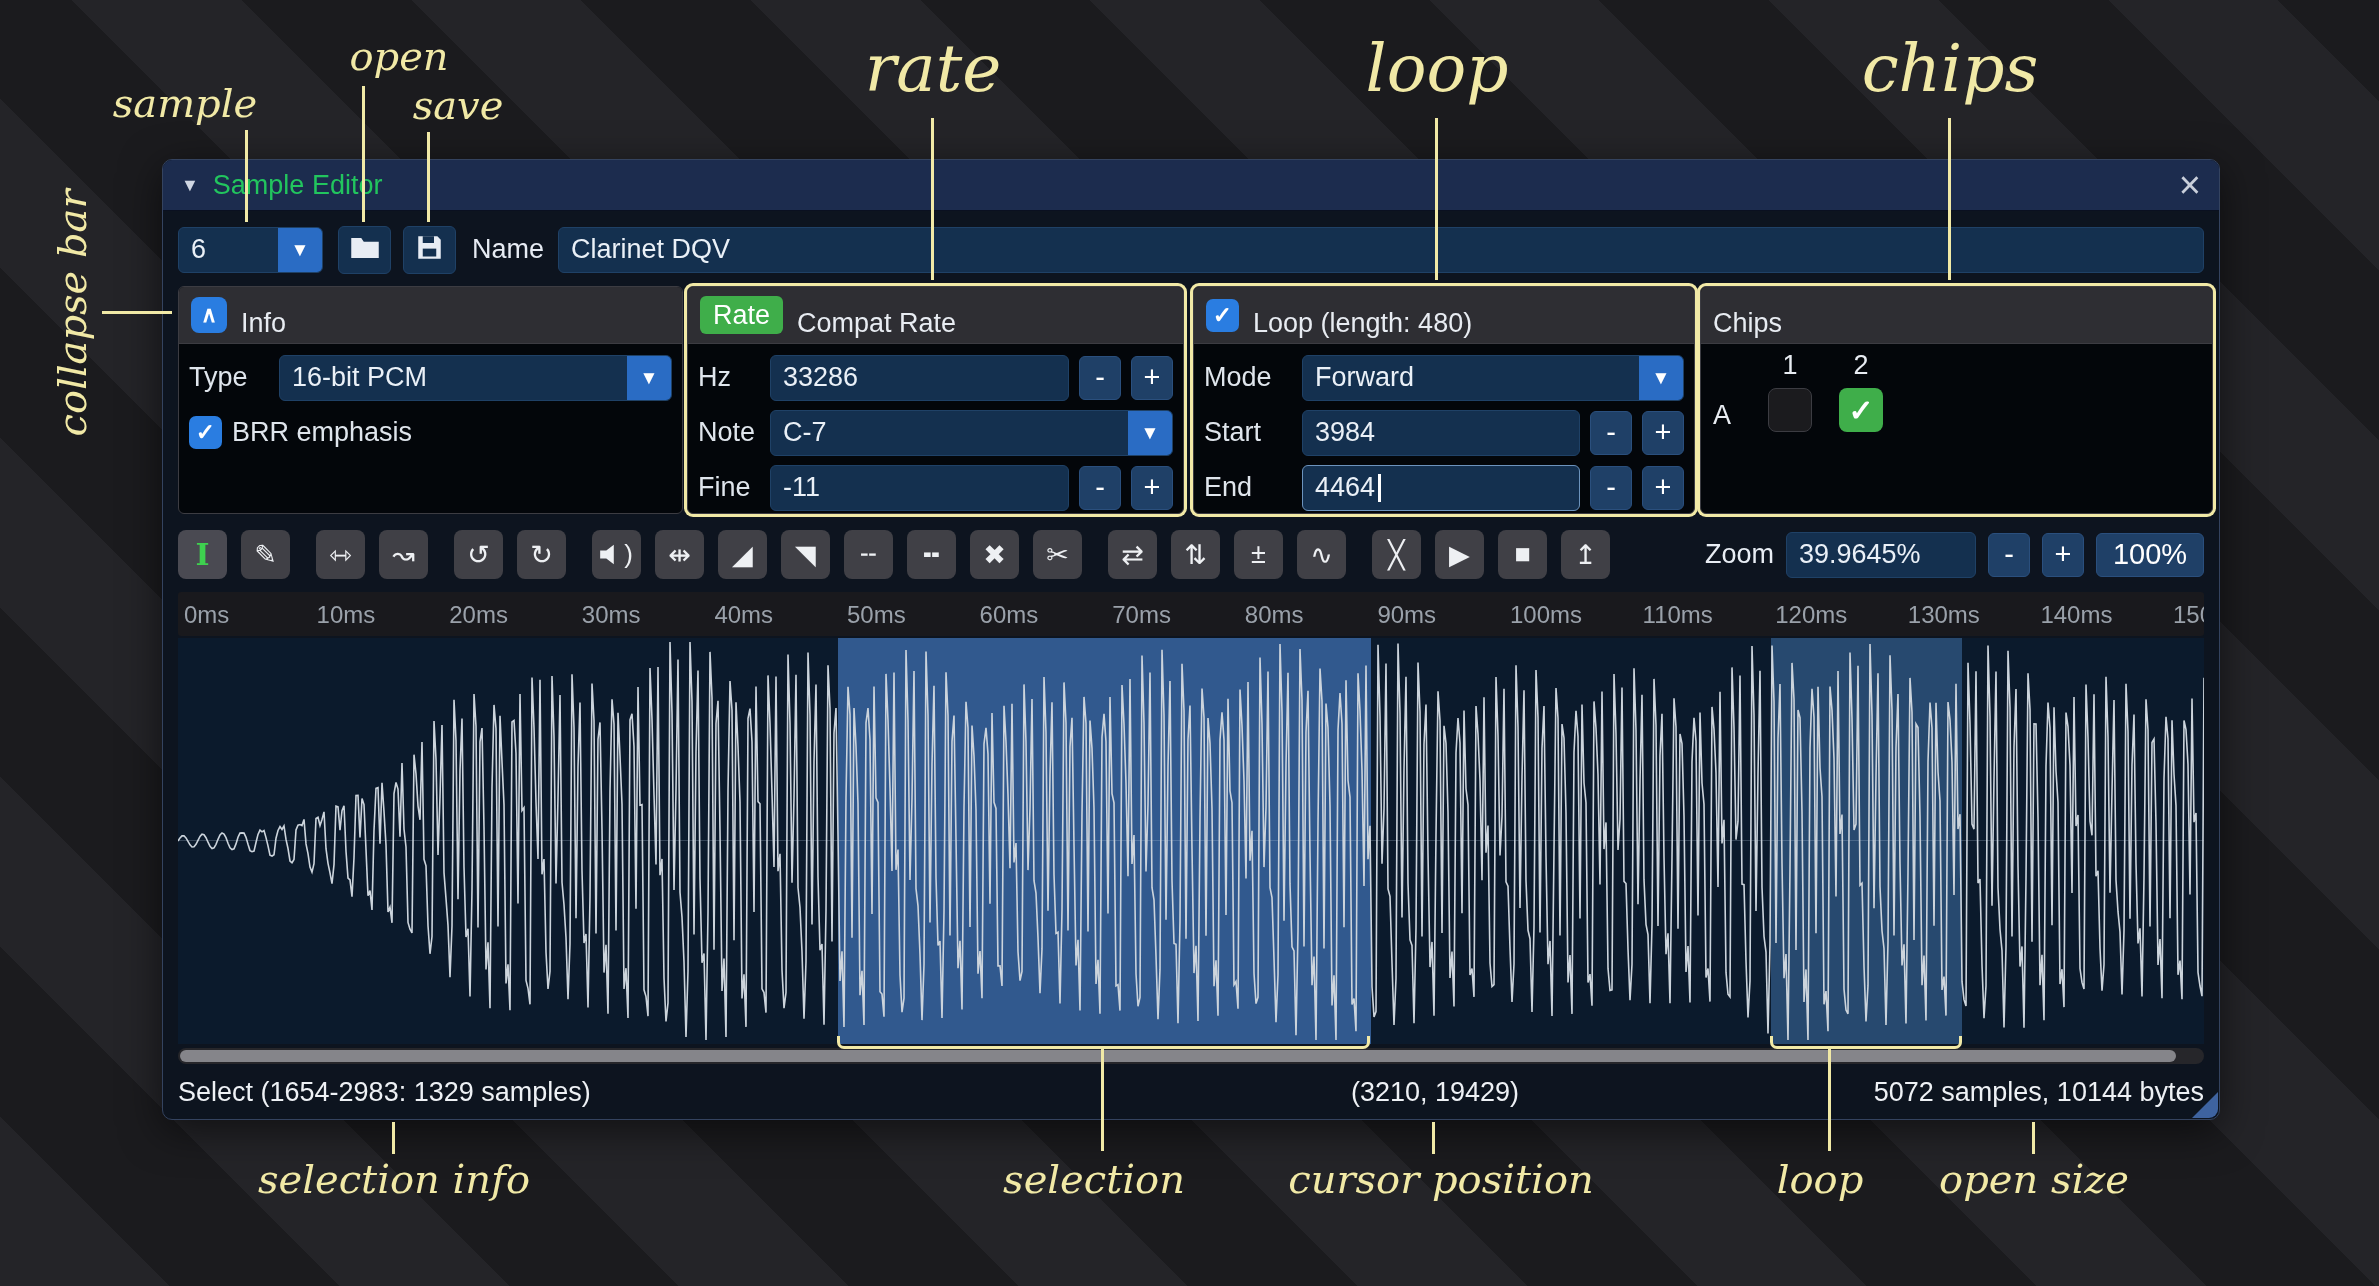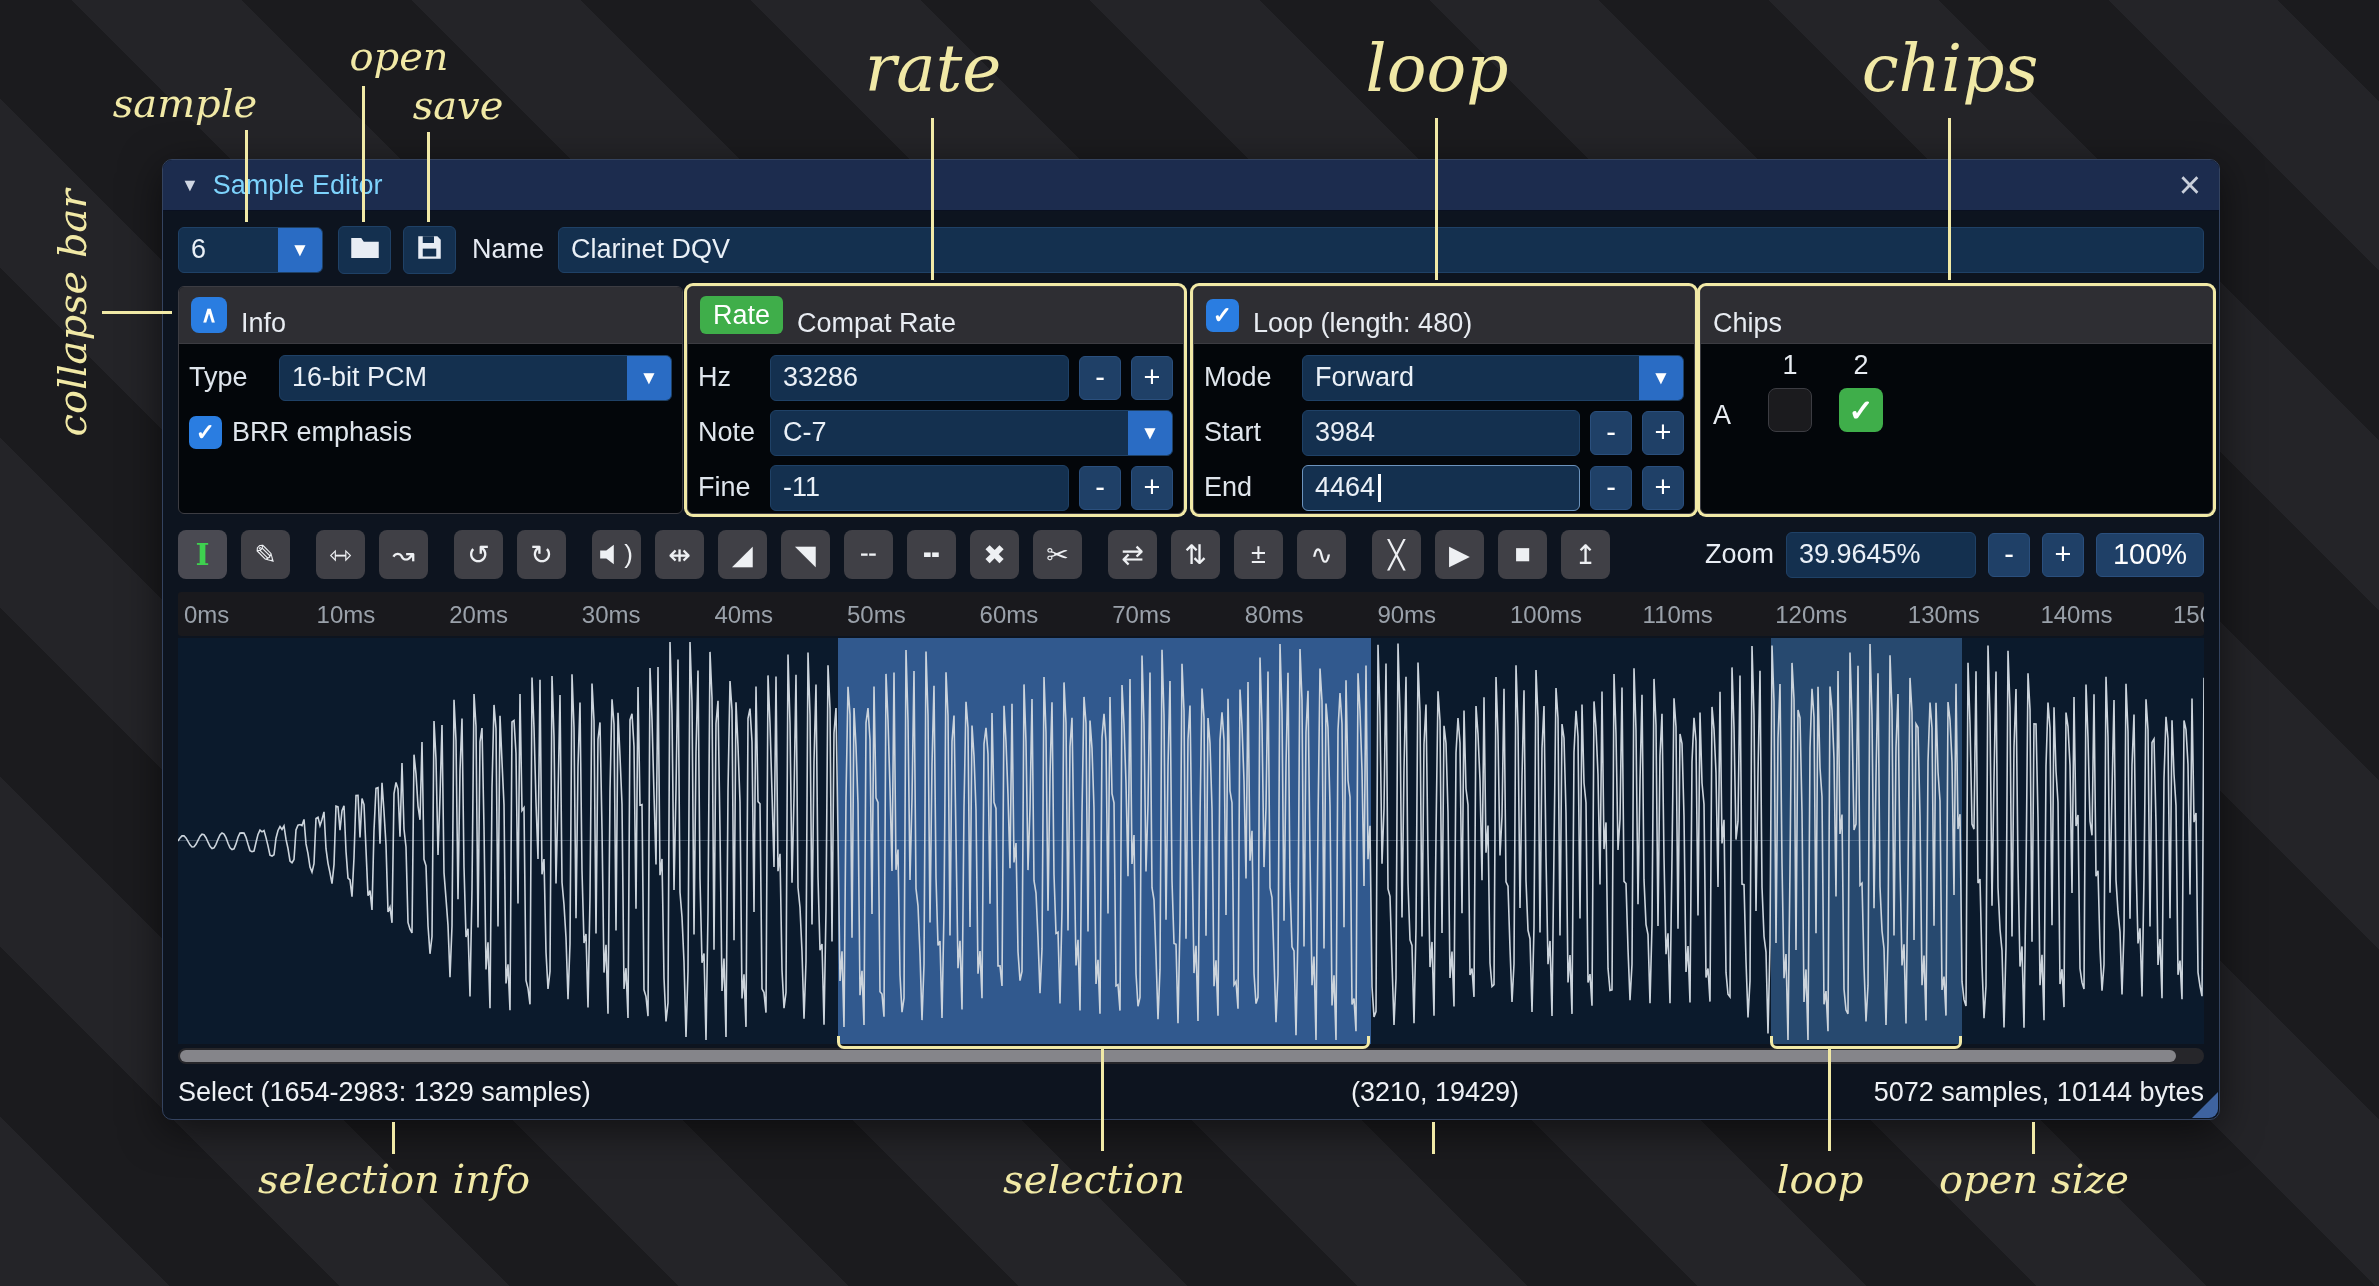--- a/index.html
+++ b/index.html
@@ -17,21 +17,21 @@
     position:absolute;left:162px;top:159px;width:2056px;height:959px;
     background:#0d141f;border:1px solid #34435f;border-radius:10px;
     box-shadow:0 10px 40px rgba(0,0,0,.55);z-index:10;overflow:hidden;
   }
   .titlebar{
     position:absolute;left:0;top:0;right:0;height:50px;background:#1c2c4e;
     display:flex;align-items:center;padding:0 18px;gap:14px;
     border-bottom:1px solid #0a1020;
   }
   .titlebar .tri{color:#cfd6e2;font-size:18px;}
-  .titlebar .title{color:#7dd3fc;font-size:27px;}
+  .titlebar .title{color:#22c55e;font-size:27px;}
   .titlebar .close{margin-left:auto;color:#c9cfda;font-size:38px;line-height:1;cursor:default;}
 
   .row2{position:absolute;left:15px;right:15px;top:65px;height:49px;display:flex;align-items:center;}
   .field{
     background:#14304f;border:1px solid #1f4166;border-radius:6px;height:46px;
     display:flex;align-items:center;padding:0 12px;color:#eaf0f7;font-size:27px;box-sizing:border-box;
   }
   .dd{position:relative;padding-right:56px;}
   .ddarrow{
     position:absolute;right:0;top:0;bottom:0;width:44px;background:#2a6cc4;
@@ -147,20 +147,21 @@
   <div class="anno small vert" style="left:72px;top:313px;">collapse bar</div>
   <div class="aline h" style="left:102px;top:311px;width:70px;"></div>
 
   <div class="anno small" style="left:394px;top:1156px;">selection info</div>
   <div class="aline" style="left:392px;top:1122px;height:32px;"></div>
 
   <div class="anno small" style="left:1094px;top:1156px;">selection</div>
   <div class="aline" style="left:1101px;top:1049px;height:102px;"></div>
   <div class="bracket" style="left:837px;top:1036px;width:533px;"></div>
 
+  <div class="anno small" style="left:1441px;top:1156px;">cursor position</div>
   <div class="aline" style="left:1432px;top:1122px;height:32px;"></div>
 
   <div class="anno small" style="left:1820px;top:1156px;">loop</div>
   <div class="aline" style="left:1828px;top:1049px;height:102px;"></div>
   <div class="bracket" style="left:1770px;top:1036px;width:192px;"></div>
 
   <div class="anno small" style="left:2034px;top:1156px;">open size</div>
   <div class="aline" style="left:2032px;top:1122px;height:32px;"></div>
 
   <div class="window">

